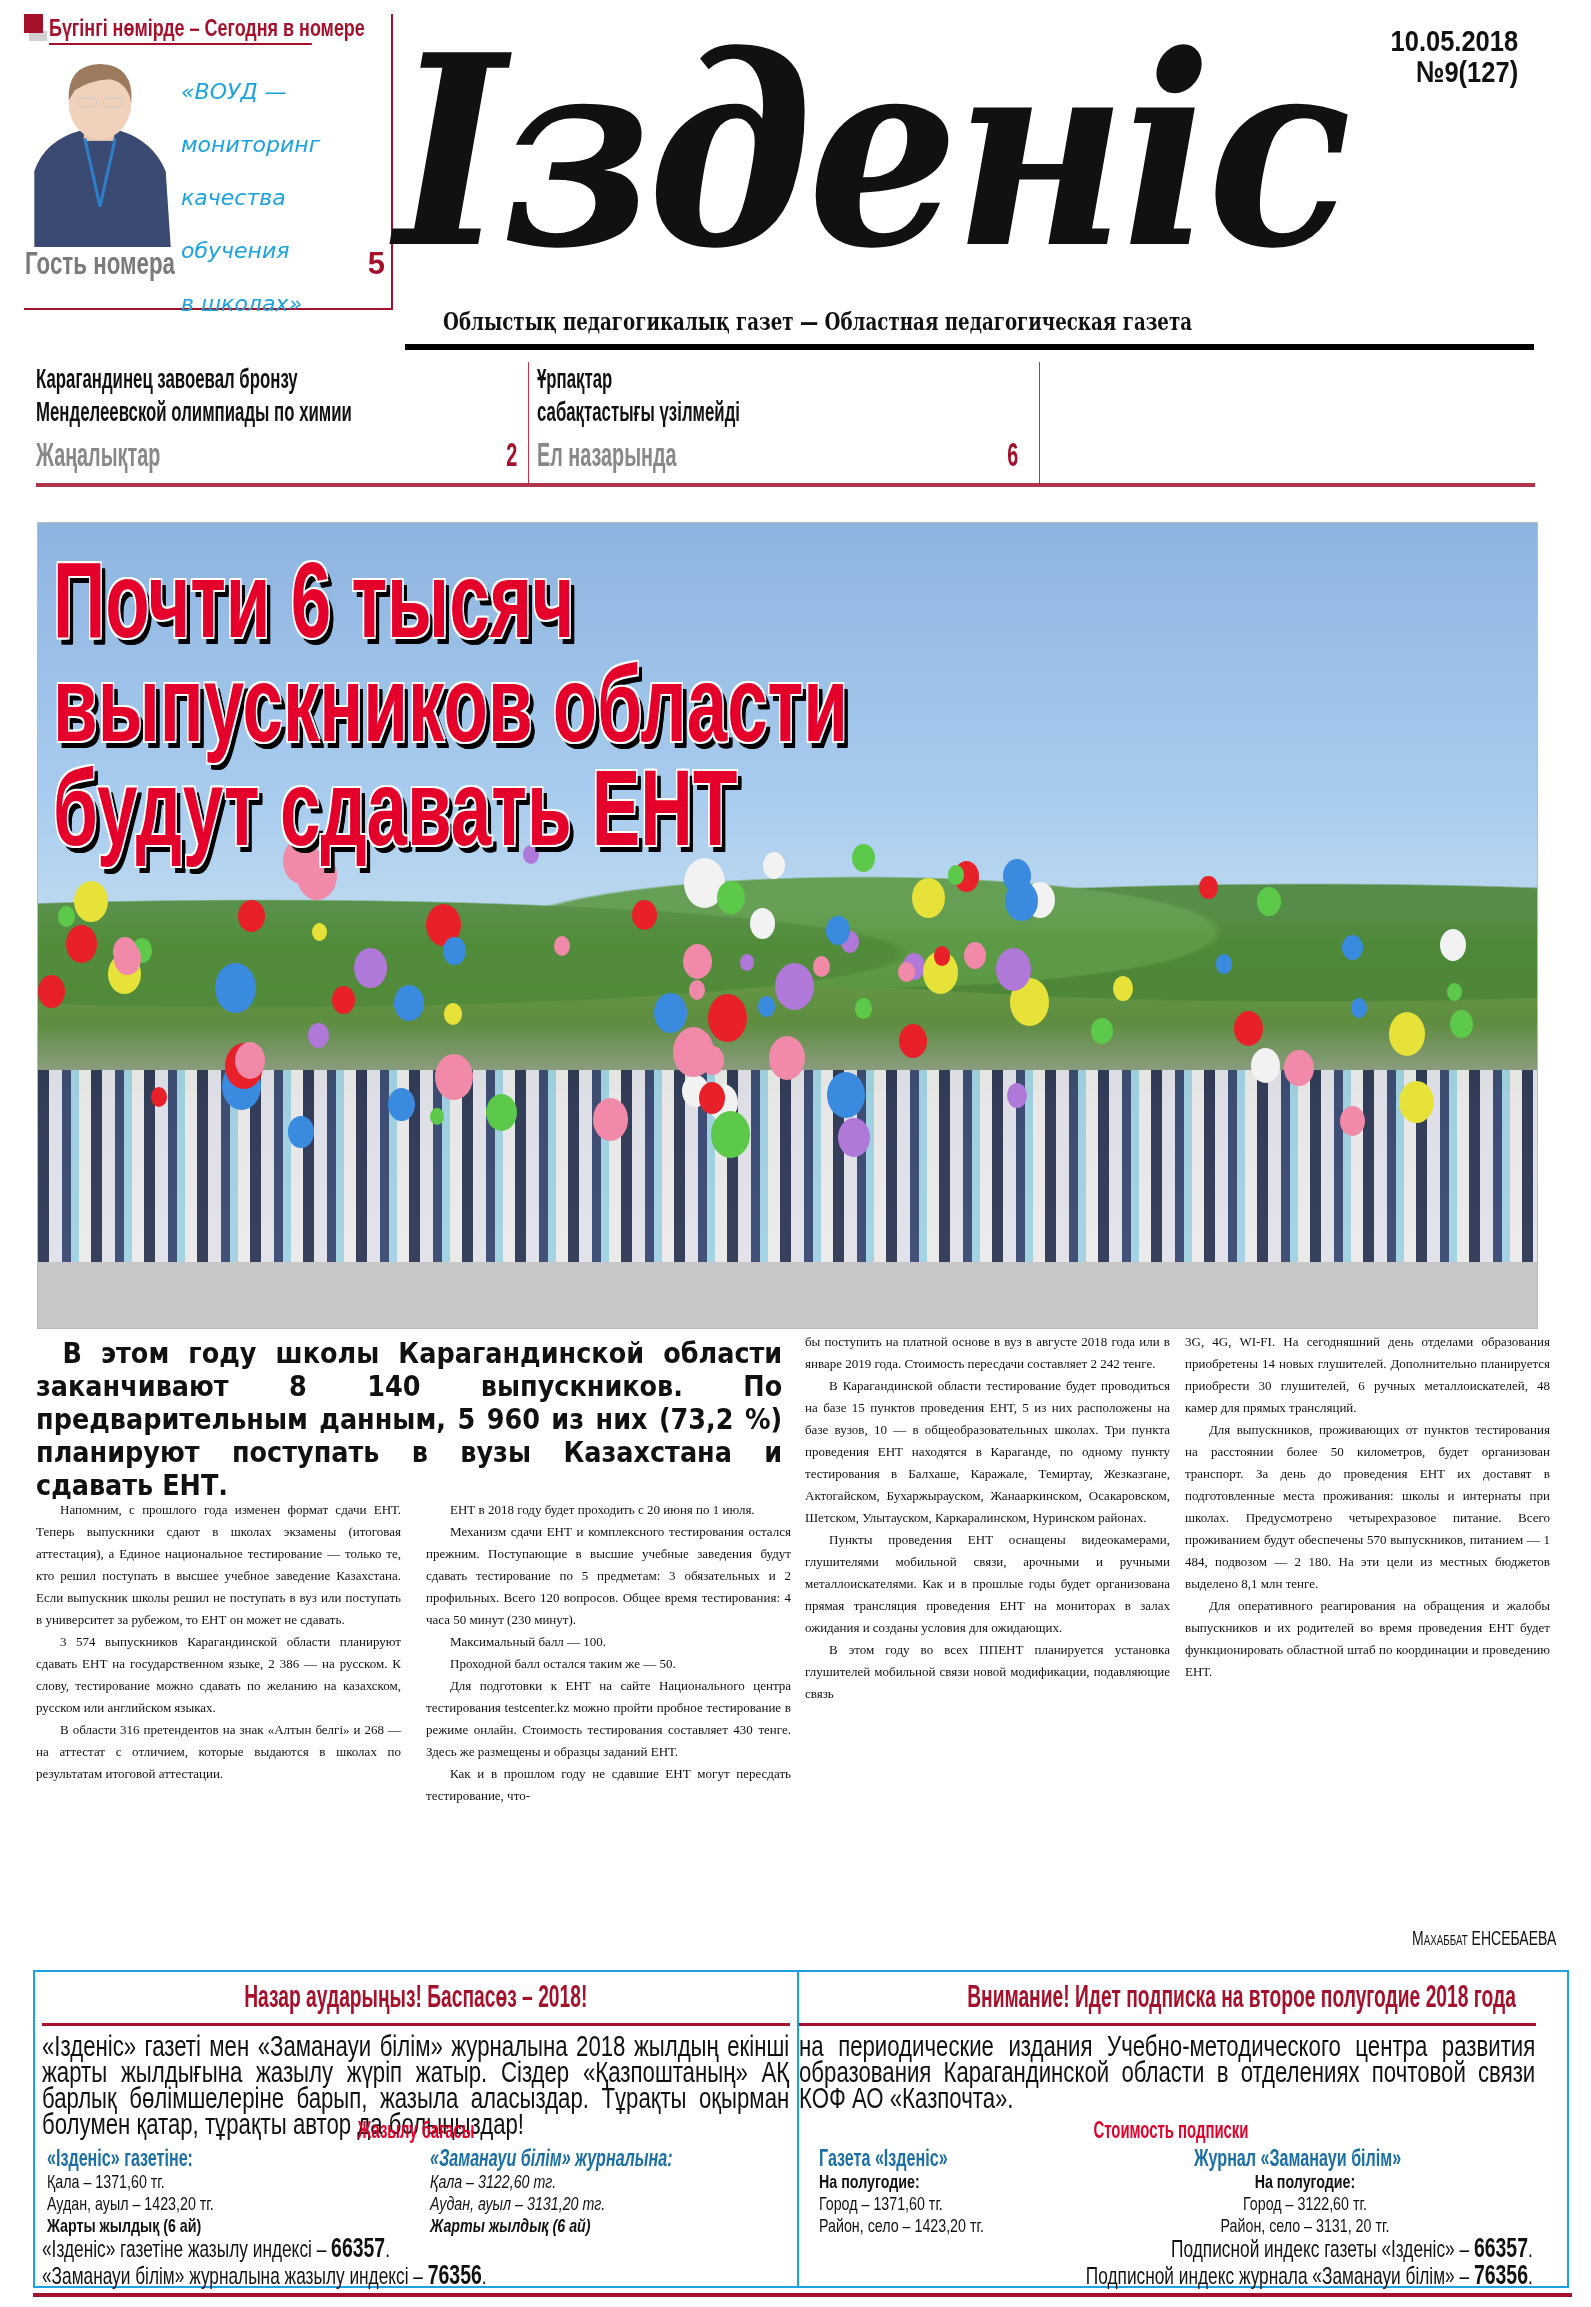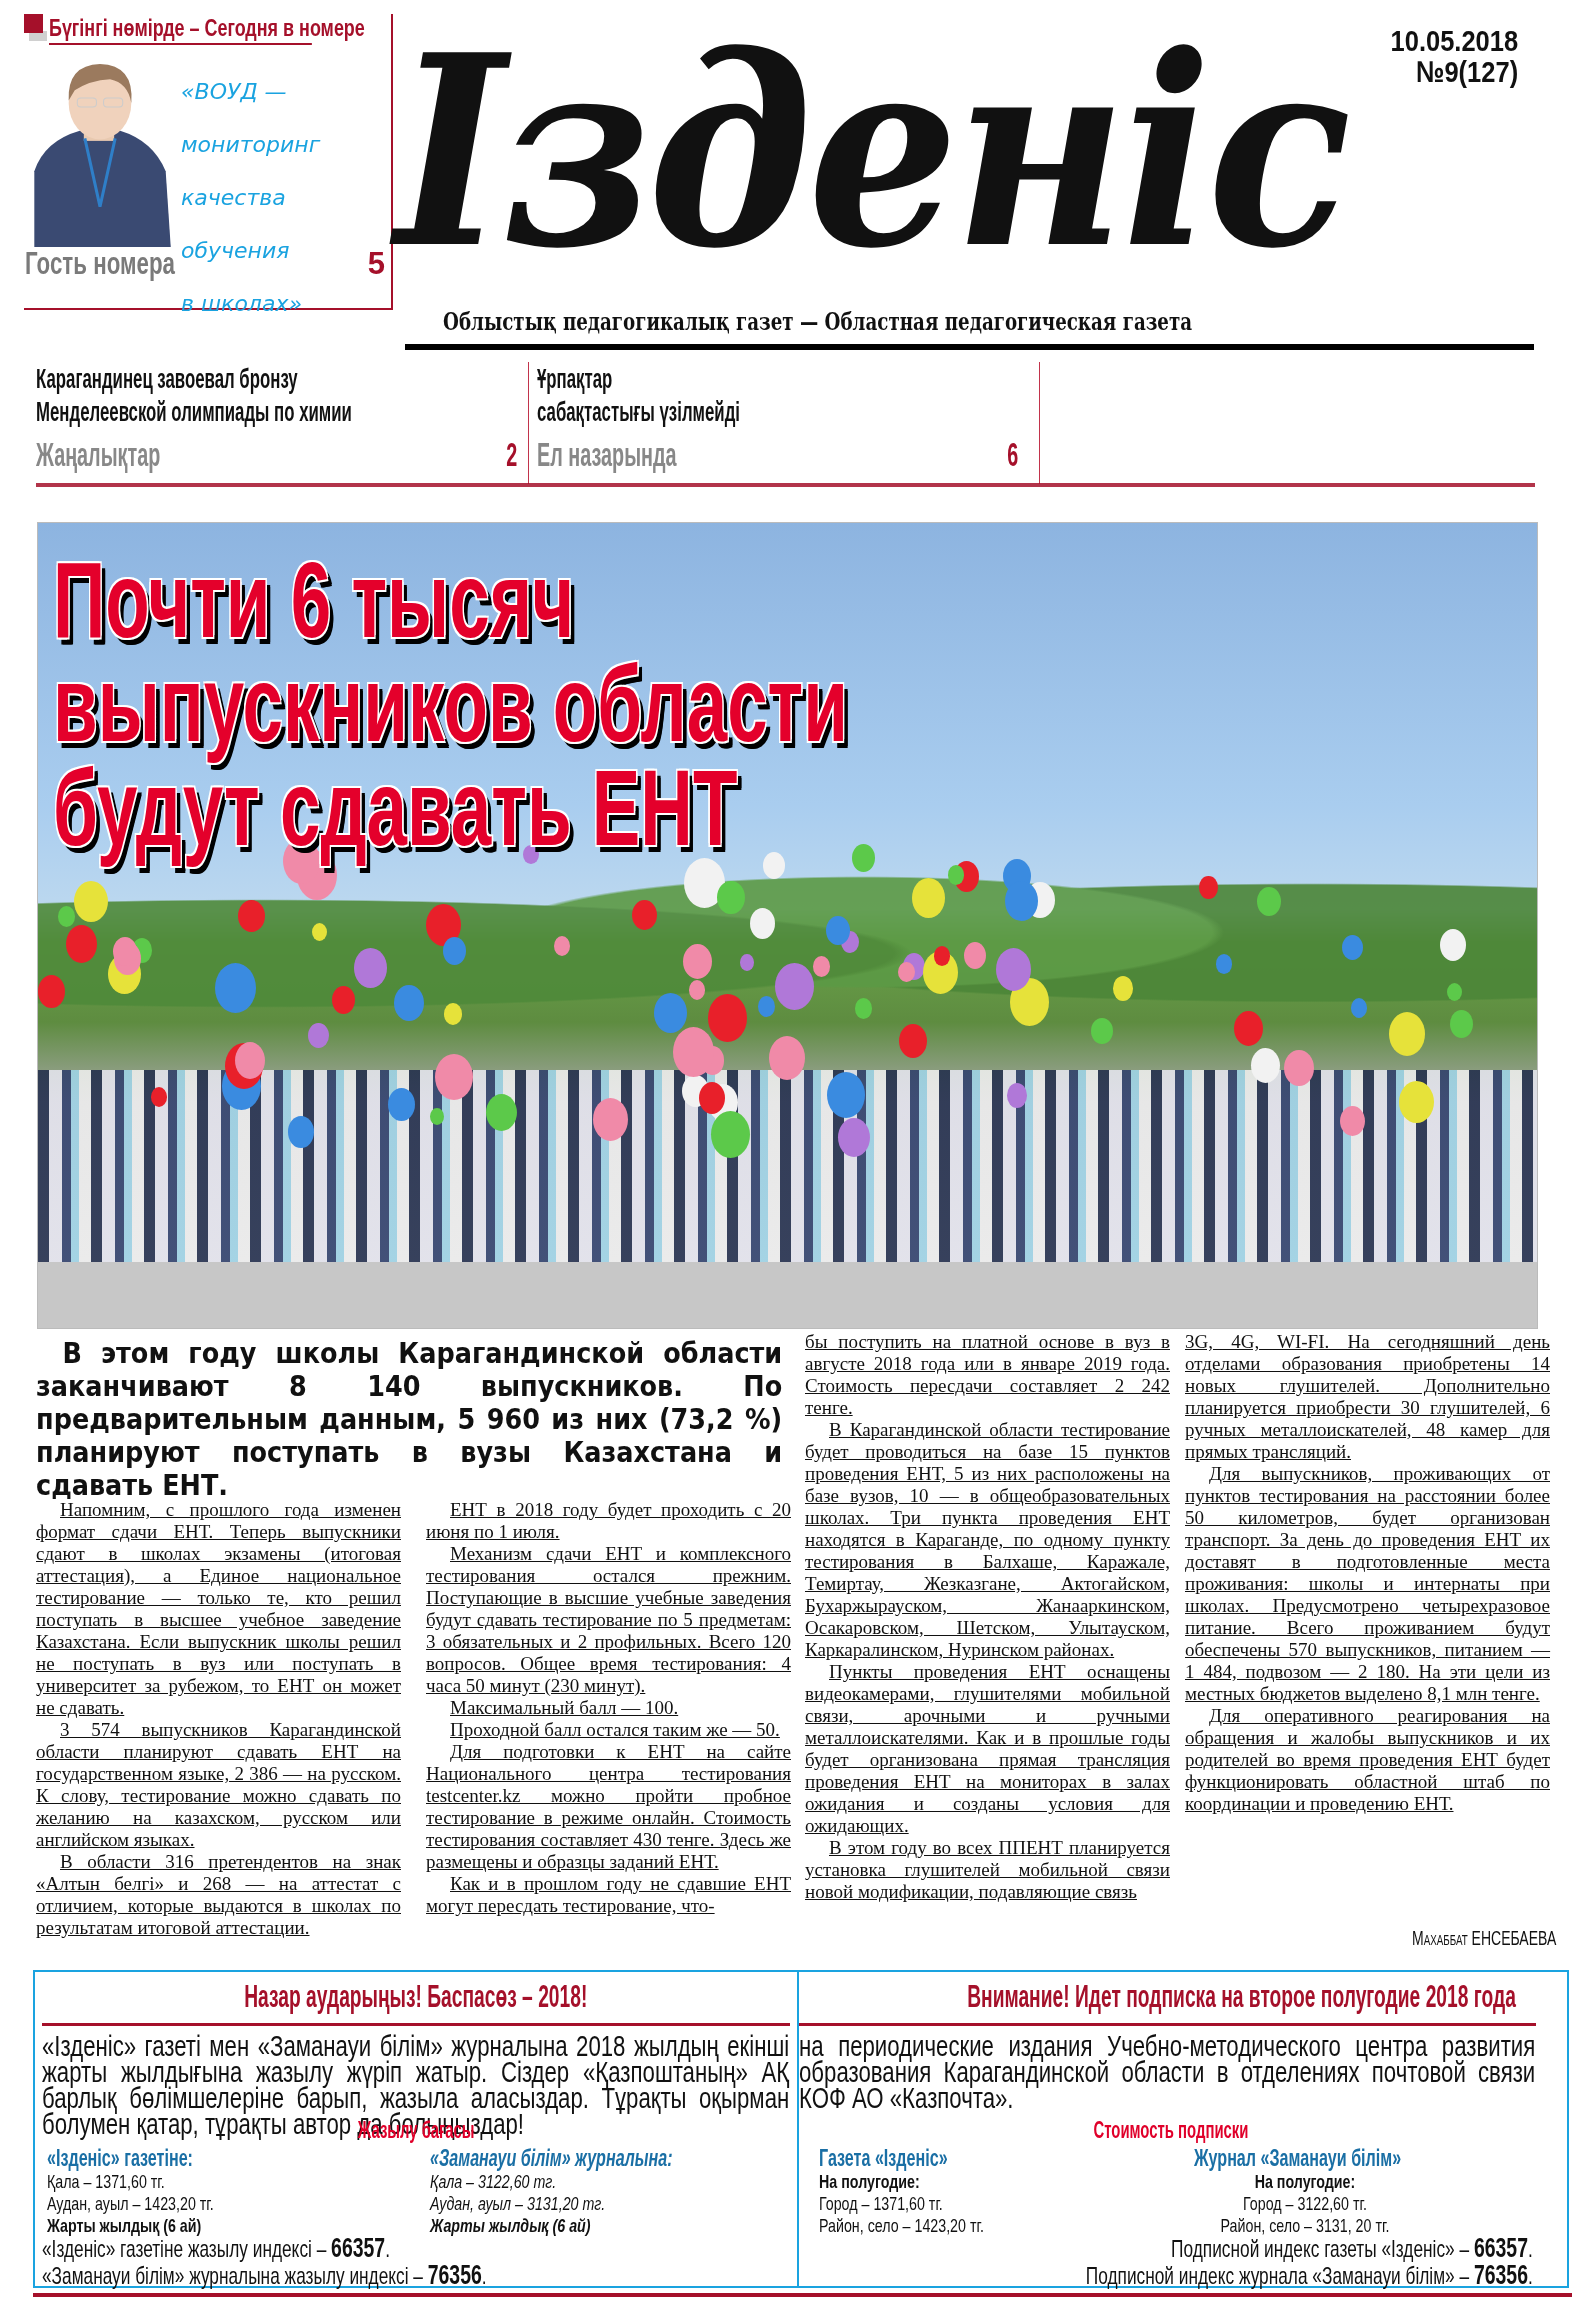--- a/index.html
+++ b/index.html
@@ -65,21 +65,21 @@
   #hero .headline { position:absolute; left:15px; top:25px; color:#e4002b; font-family:"Liberation Sans", sans-serif;
      font-weight:bold; font-size:107px; line-height:104px; white-space:nowrap;
      transform:scaleX(0.68); transform-origin:left top;
      text-shadow: 2px 2px 0 #fff, -2px -2px 0 #fff, 2px -2px 0 #fff, -2px 2px 0 #fff,
                   7px 7px 0 #000, 5px 7px 0 #000, 7px 5px 0 #000; }
 
   
   #lead { left:36px; top:1337px; width:747px; font-family:"DejaVu Sans", sans-serif; font-weight:bold;
      font-size:29px; line-height:33px; text-align:justify; text-indent:30px;
      transform:scaleX(0.88); transform-origin:left top; width:848px; }
-  .col { position:absolute; width:365px; font-size:19px; line-height:22px; text-align:justify;text-decoration:underline; }
+  .col { position:absolute; width:365px; font-size:13px; line-height:22px; text-align:justify; }
   .col p { margin:0; text-indent:24px; }
   .col p.cont { text-indent:0; }
   #byline { left:1412px; top:1927px; font-family:"Liberation Sans", sans-serif; font-size:20px;
      white-space:nowrap; transform:scaleX(0.7); transform-origin:left top; }
 
   
   #subs { left:33px; top:1970px; width:1532px; height:314px; border:2.5px solid #1aa3e0; }
   #subs .divider { position:absolute; left:762px; top:0; width:1.5px; height:100%; background:#1aa3e0; }
   .sbox { position:absolute; top:0; height:100%; font-family:"Liberation Sans", sans-serif; }
   .sbox .t { position:absolute; left:0; right:0; top:7px; text-align:center; color:#a5102a; font-weight:bold;

